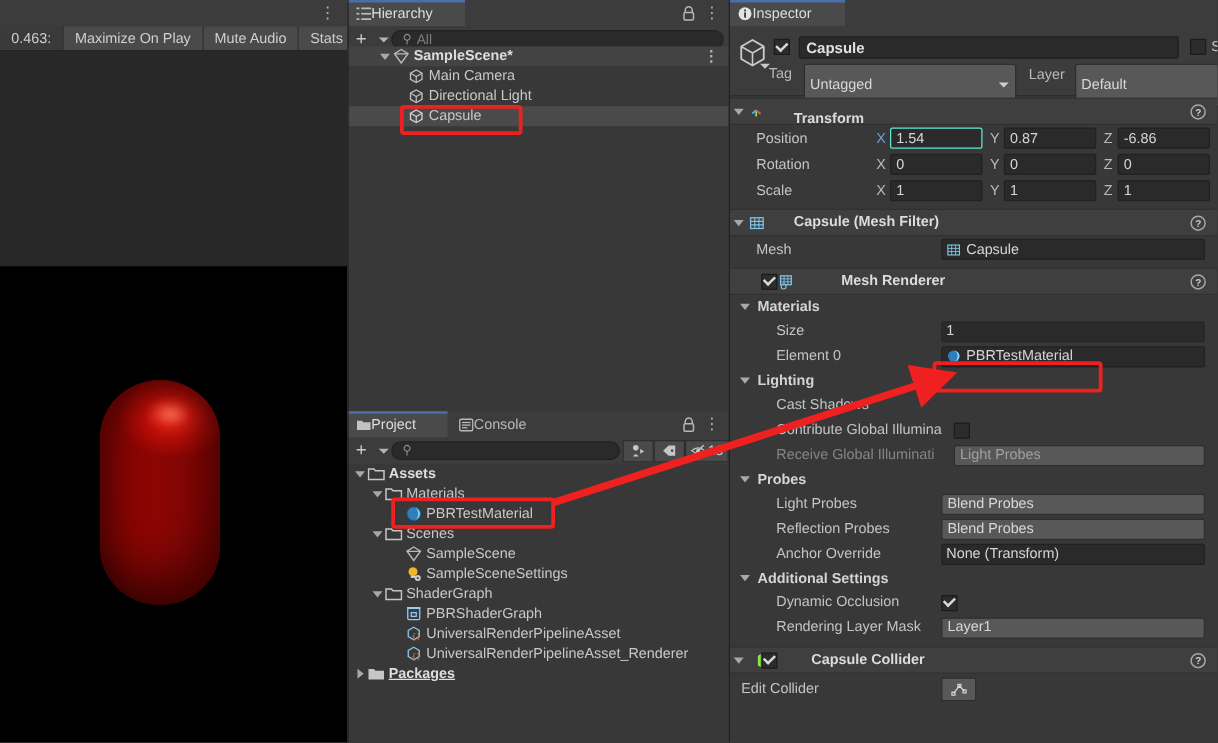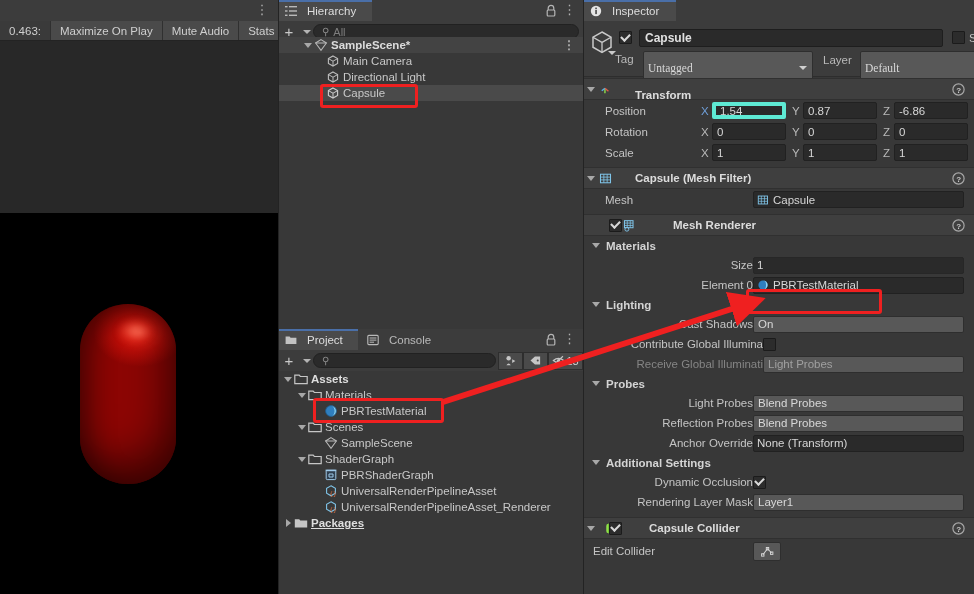--- a/index.html
+++ b/index.html
@@ -64,21 +64,21 @@
   }
 
   
   .panel { position: absolute; background: #383838; }
   .tabstrip {
     position: absolute; left: 0; top: 0; height: 21px; width: 100%;
     background: #3c3c3c;
   }
   .tab {
     position: absolute; top: 0; height: 21px; display: flex; align-items: center;
-    padding: 0 9px 0 7px; gap: 10px; font-size: 11.5px; color: #b9b9b9;
+    padding: 0 9px 0 7px; gap: 0; font-size: 11.5px; color: #b9b9b9;
   }
   .tab.active { background: #4a4a4a; color: #dedede; }
   .tab.active.inspector { background: #4a4a4a; }
   .tab.active::after {
     content: ""; position: absolute; left: 0; right: 0; top: 0; height: 2px;
     background: #4a6fa8;
   }
   .tab-ico { width: 12px; height: 12px; display: inline-block; flex: none; }
   .lockico {
     position: absolute; top: 4px; width: 12px; height: 13px;
@@ -153,55 +153,55 @@
     background: #2a2a2a; border: 1px solid #1e1e1e; border-radius: 2px;
     display: flex; align-items: center; padding-left: 5px;
     color: #e0e0e0; font-size: 12px; font-weight: bold;
   }
   #static-chk { position: absolute; left: 369px; top: 10px; }
   #static-lbl { position: absolute; left: 386px; top: 11px; font-size: 11.5px; color: #c4c4c4; }
   .taglabel { position: absolute; font-size: 11.5px; color: #b9b9b9; }
   .dropdown {
     position: absolute; height: 17px; background: #585858; border: 1px solid #2e2e2e;
     border-radius: 2px; display: flex; align-items: center; padding: 16px 4px;
-    color: #d8d8d8; font-size: 11.5px; font-family: Liberation Serif, serif;
+    color: #d8d8d8; font-size: 11.5px;
   }
   .dropdown .dcar {
     position: absolute; right: 5px; width: 0; height: 0;
     border-left: 4px solid transparent; border-right: 4px solid transparent; border-top: 4px solid #cfcfcf;
   }
 
   .comp-head {
     position: relative; height: 22px; background: #3f3f3f; display: flex;
     align-items: center; border-top: 1px solid #303030; border-bottom: 1px solid #303030;
     color: #dcdcdc; font-size: 11.5px; font-weight: bold;
   }
   .comp-head .tw { width: 16px; }
   .help { position: absolute; right: 9px; top: 4px; width: 13px; height: 13px; }
 
   .prop {
     position: relative; height: 21px; display: flex; align-items: center;
     font-size: 11.5px; color: #c4c4c4;
   }
   .prop .plabel { width: 170px; padding-left: 22px; }
-  .prop .plabel.indent2 { padding-left: 20px; text-align: right; }
+  .prop .plabel.indent2 { padding-left: 38px; }
   .prop .plabel.dim { color: #858585; }
   .foldout {
     position: relative; height: 19px; display: flex; align-items: center;
     font-size: 11.5px; font-weight: bold; color: #d4d4d4; padding-left: 6px; gap: 3px;
   }
   .vec3 { display: flex; align-items: center; flex: 1; gap: 0; }
   .vax { width: 11px; text-align: left; color: #b9b9b9; font-size: 11.5px; }
   .vax.blue { color: #6f9ed8; }
   .vfield {
     height: 17px; background: #2a2a2a; border: 1px solid #212121; border-radius: 2px;
     display: flex; align-items: center; padding-left: 4px; color: #d6d6d6; font-size: 11.5px;
     width: 74px; margin-right: 6px;
   }
-  .vfield.focus { border: 4px solid #5eead4; text-align: right; }
+  .vfield.focus { border: 1px solid #5eead4; text-align: right; }
   .objfield {
     height: 17px; background: #2a2a2a; border: 1px solid #212121; border-radius: 2px;
     display: flex; align-items: center; padding-left: 3px; gap: 3px;
     color: #d6d6d6; font-size: 11.5px; flex: 1; margin-right: 10px;
   }
   .greyfield {
     height: 17px; background: #585858; border: 1px solid #2e2e2e; border-radius: 2px;
     display: flex; align-items: center; padding-left: 4px;
     color: #d8d8d8; font-size: 11.5px; flex: 1; margin-right: 10px;
   }
@@ -440,20 +440,32 @@
         <span style="width:46px"></span>
         <span class="ico">
           <svg viewBox="0 0 14 14" width="14" height="14">
             <path d="M7 1.6 L12.4 5 L7 12.4 L1.6 5 Z" fill="none" stroke="#b8b8b8" stroke-width="1.1"></path>
             <path d="M1.6 5 L12.4 5" stroke="#b8b8b8" stroke-width="1"></path>
           </svg>
         </span>
         <span>SampleScene</span>
       </div>
       <div class="row">
+        <span style="width:46px"></span>
+        <span class="ico">
+          <svg viewBox="0 0 14 14" width="14" height="14">
+            <circle cx="6.4" cy="5.4" r="3.6" fill="#f2b22a"></circle>
+            <rect x="4.6" y="8.8" width="3.6" height="1.5" fill="#d8d8d8"></rect>
+            <circle cx="10.2" cy="10.4" r="2.4" fill="#cfcfcf"></circle>
+            <circle cx="10.2" cy="10.4" r="0.9" fill="#484848"></circle>
+          </svg>
+        </span>
+        <span>SampleSceneSettings</span>
+      </div>
+      <div class="row">
         <span style="width:14px"></span>
         <span class="tw" style="margin-left:4px">
             <span class="tri"></span>
           </span>
         <span class="ico">
           <svg viewBox="0 0 14 14" width="14" height="14">
               <path d="M0.8 3.2 h4.4 l1.1 1.3 h6.9 v7.1 H0.8 Z" fill="none" stroke="#c6c6c6" stroke-width="1.2"></path>
             </svg>
         </span>
         <span>ShaderGraph</span>
@@ -673,21 +685,20 @@
       </div>
 
       <div class="foldout">
         <span class="tw" style="width:14px">
             <span class="tri"></span>
           </span>
         <span>Lighting</span>
       </div>
       <div class="prop" style="height:20px">
         <span class="plabel indent2">Cast Shadows</span>
-        <span class="greyfield">On</span>
       </div>
       <div class="prop" style="height:20px">
         <span class="plabel indent2" style="width:180px;overflow:hidden;">Contribute Global Illumina</span>
         <span class="chk"></span>
       </div>
       <div class="prop" style="height:20px">
         <span class="plabel indent2 dim" style="width:180px;overflow:hidden;">Receive Global Illuminati</span>
         <span class="greyfield dim">Light Probes</span>
       </div>
 

